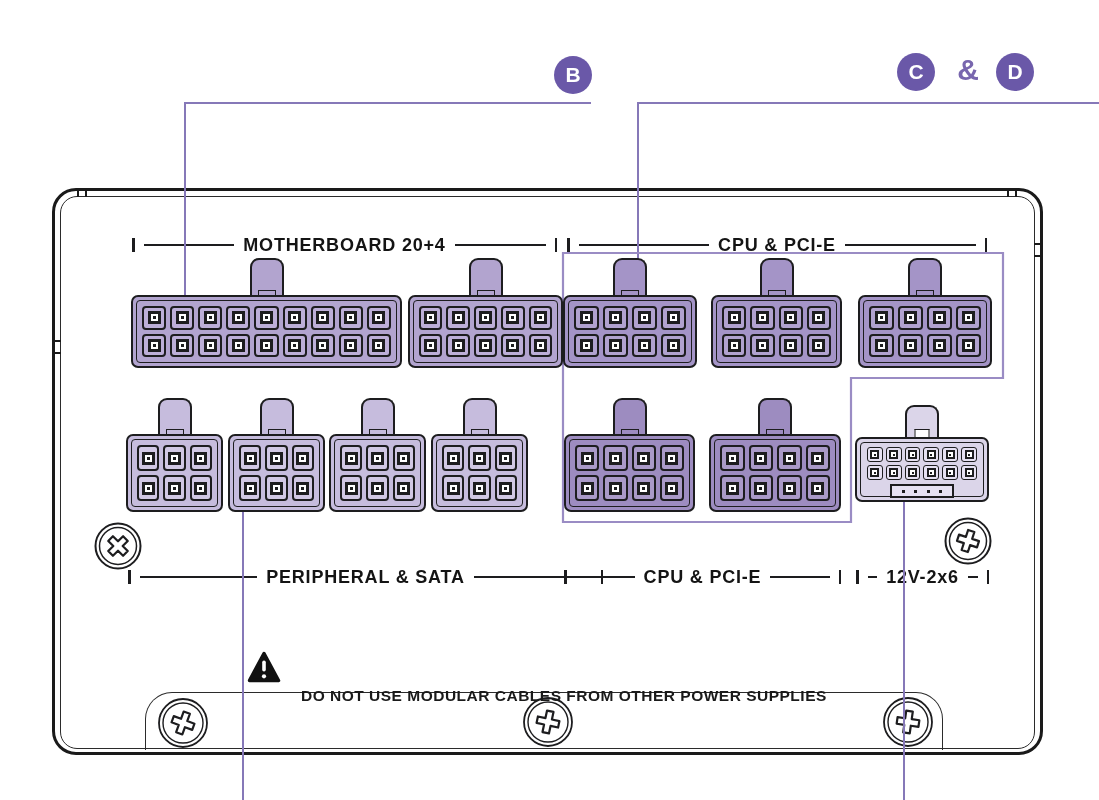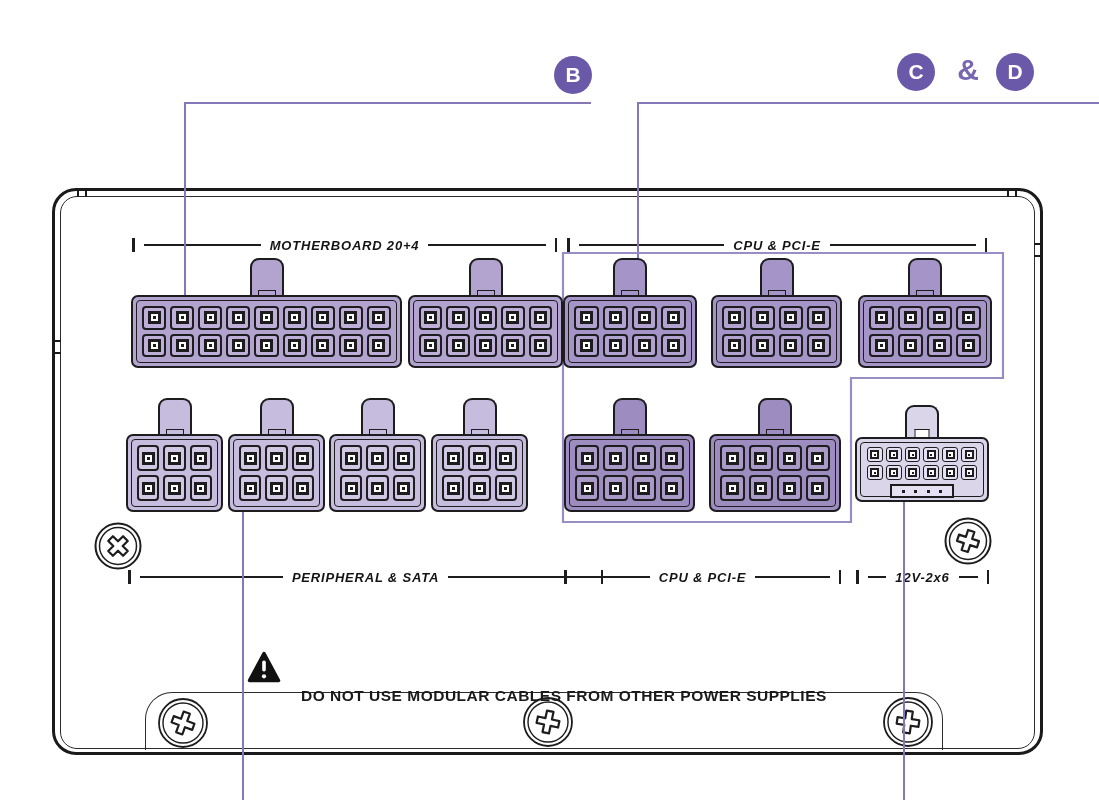--- a/index.html
+++ b/index.html
@@ -16,21 +16,21 @@
   .tick{position:absolute;background:#1a1a1a;z-index:1;}
   .tick.v{width:1.5px;height:9px;}
   .tick.h{width:9px;height:1.5px;}
   
   .rail{position:absolute;left:145px;top:692px;width:798px;height:58px;
     border:1.6px solid #2b2b2b;border-bottom:none;border-radius:27px 27px 0 0;box-sizing:border-box;z-index:1;}
   
   .bracket{position:absolute;display:flex;align-items:center;gap:9px;height:14px;z-index:3;}
   .bracket .cap{width:2.5px;height:14px;background:var(--stroke);flex:0 0 auto;}
   .bracket .line{flex:1 1 auto;height:2px;background:var(--stroke);}
-  .bracket .lbl{flex:0 0 auto;font-size:13px;font-weight:700;letter-spacing:.8px;color:#141414;white-space:nowrap;font-style:italic;}
+  .bracket .lbl{flex:0 0 auto;font-size:18px;font-weight:700;letter-spacing:.8px;color:#141414;white-space:nowrap;}
   .bk-mobo{left:132px;top:238px;width:425px;}
   .bk-cpu-top{left:567px;top:238px;width:420px;}
   .bk-periph{left:128px;top:570px;width:475px;}
   .bk-cpu-bot{left:564px;top:570px;width:277px;}
   .bk-12v{left:856px;top:570px;width:133px;}
   
   .badge{position:absolute;width:38px;height:38px;border-radius:50%;background:#6a58a8;color:#fff;
     display:flex;align-items:center;justify-content:center;font-weight:700;font-size:21px;z-index:6;}
   .badge-b{left:554px;top:56px;}
   .badge-c{left:897px;top:53px;}

